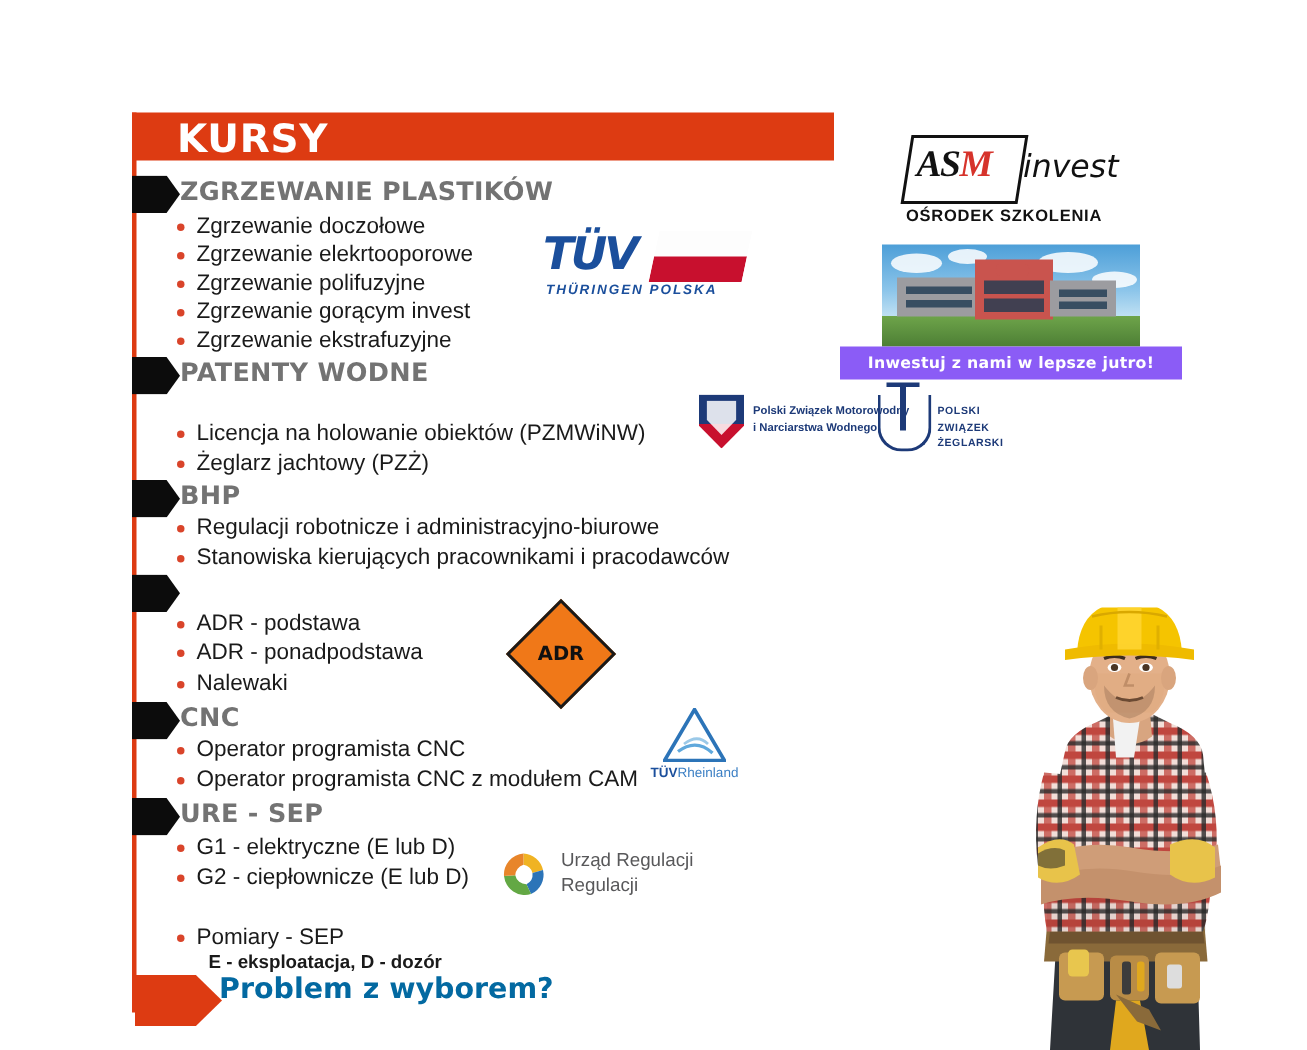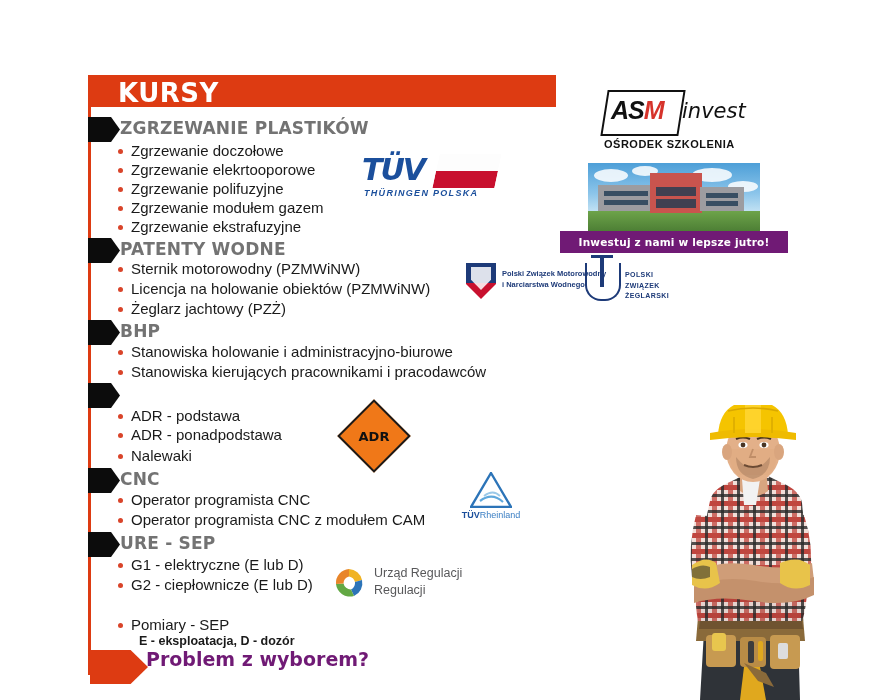--- a/index.html
+++ b/index.html
@@ -60,21 +60,21 @@
   }
 
   
   .cta-arrow{
     position:absolute;left:90px;top:650px;width:58px;height:34px;
     background:#DD3B12;
     clip-path:polygon(0 0, 70% 0, 100% 50%, 70% 100%, 0 100%);
   }
   .cta-l1{
     position:absolute;left:146px;top:648px;
-    font-size:19px;font-weight:bold;color:#701a75;
+    font-size:19px;font-weight:bold;color:#0369a1;
     font-family:"DejaVu Sans", sans-serif;
   }
   .cta-l2{
     position:absolute;left:146px;top:670px;
     font-size:18px;font-weight:bold;color:#111;
     font-family:"DejaVu Sans", sans-serif;white-space:nowrap;
   }
   .cta-l2 .hl{color:#E0401A;}
 
   
@@ -136,21 +136,21 @@
     background:#F07818;border:2px solid #1a1a1a;
     transform:rotate(45deg);
   }
   .adr span{
     position:absolute;inset:0;display:flex;align-items:center;justify-content:center;
     transform:rotate(-45deg);font-size:13px;font-weight:bold;color:#111;
     font-family:"DejaVu Sans", sans-serif;
   }
 
   
-  .tuvr{position:absolute;left:456px;top:472px;width:70px;height:52px;}
+  .tuvr{position:absolute;left:428px;top:472px;width:70px;height:52px;}
   .tuvr .tri{
     position:absolute;left:14px;top:0;width:42px;height:36px;
   }
   .tuvr .lbl{
     position:absolute;left:0;top:38px;width:70px;text-align:center;
     font-size:9px;color:#1B4F9C;font-weight:bold;
   }
   .tuvr .lbl i{font-style:normal;font-weight:normal;color:#3b7fc4;}
 
   
@@ -162,21 +162,21 @@
   }
 
   
   .asm-logo{position:absolute;left:604px;top:90px;width:150px;height:44px;}
   .asm-logo .box{
     position:absolute;left:0;top:0;width:74px;height:42px;
     border:2px solid #111;transform:skewX(-9deg);
   }
   .asm-logo .asm{
     position:absolute;left:7px;top:6px;font-size:25px;font-weight:bold;
-    color:#111;font-style:italic;font-family:Liberation Sans, sans-serif;
+    color:#111;font-style:italic;font-family:Liberation Serif, serif;
     letter-spacing:-1px;
   }
   .asm-logo .asm .s{color:#D6332B;}
   .asm-logo .inv{
     position:absolute;left:78px;top:9px;font-size:21px;color:#111;
     font-style:italic;font-family:"DejaVu Sans", sans-serif;
   }
   .asm-sub{
     position:absolute;left:604px;top:138px;width:175px;text-align:left;
     font-size:11px;font-weight:bold;color:#111;letter-spacing:.5px;
@@ -189,21 +189,21 @@
       linear-gradient(#4d9fd8 0%, #8cc5ea 45%, #bfe0f3 70%, #6ea44a 70%, #4d7f35 100%);
     overflow:hidden;
   }
   .bldg .cloud{position:absolute;background:#fff;border-radius:50%;opacity:.85;}
   .bldg .block{position:absolute;background:#C9544E;}
   .bldg .block2{position:absolute;background:#9c9ca0;}
   .bldg .win{position:absolute;background:#1f3b52;opacity:.8;}
 
   .banner{
     position:absolute;left:560px;top:231px;width:228px;height:22px;
-    background:#701a75;
+    background:#8b5cf6;
   }
   .banner span{
     position:absolute;inset:0;display:flex;align-items:center;justify-content:center;
     color:#fff;font-size:10.5px;font-weight:bold;letter-spacing:.2px;
     font-family:"DejaVu Sans", sans-serif;
   }
 
   
   .worker{position:absolute;left:648px;top:405px;width:215px;height:295px;}
 </style>
@@ -215,35 +215,34 @@
   <div class="left-rule"></div>
 
   <div class="header-bar"></div>
   <div class="header-title">KURSY</div>
 
   <div class="marker" style="top:117px"></div>
   <div class="sec-title" style="top:118px">ZGRZEWANIE PLASTIKÓW</div>
   <div class="bullet" style="top:142px">Zgrzewanie doczołowe</div>
   <div class="bullet" style="top:161px">Zgrzewanie elekrtooporowe</div>
   <div class="bullet" style="top:180px">Zgrzewanie polifuzyjne</div>
-  <div class="bullet" style="top:199px">Zgrzewanie modułem gazem</div>
+  <div class="bullet" style="top:199px">Zgrzewanie gorącym invest</div>
   <div class="bullet" style="top:218px">Zgrzewanie ekstrafuzyjne</div>
 
   <div class="tuv-th">
     <div class="flag">
       <div class="w"></div>
         <div class="r"></div>
     </div>
     <div class="txt">TÜV</div>
     <div class="sub">THÜRINGEN POLSKA</div>
   </div>
 
   <div class="marker" style="top:238px"></div>
   <div class="sec-title" style="top:239px">PATENTY WODNE</div>
-  <div class="bullet" style="top:260px">Sternik motorowodny (PZMWiNW)</div>
   <div class="bullet" style="top:280px">Licencja na holowanie obiektów (PZMWiNW)</div>
   <div class="bullet" style="top:300px">Żeglarz jachtowy (PZŻ)</div>
 
   <div class="pzm">
     <div class="shield"></div>
     <div class="lbl">
       <span>Polski Związek Motorowodny</span><br>
       <span>i Narciarstwa Wodnego</span>
     </div>
   </div>
@@ -252,21 +251,21 @@
     <div class="mark"></div>
     <div class="lbl">
       <span>POLSKI</span><br>
       <span>ZWIĄZEK</span><br>
       <span>ŻEGLARSKI</span>
     </div>
   </div>
 
   <div class="marker" style="top:320px"></div>
   <div class="sec-title" style="top:321px">BHP</div>
-  <div class="bullet" style="top:343px">Stanowiska holowanie i administracyjno-biurowe</div>
+  <div class="bullet" style="top:343px">Regulacji robotnicze i administracyjno-biurowe</div>
   <div class="bullet" style="top:363px">Stanowiska kierujących pracownikami i pracodawców</div>
 
   <div class="marker" style="top:383px"></div>
   <div class="bullet" style="top:407px">ADR - podstawa</div>
   <div class="bullet" style="top:426px">ADR - ponadpodstawa</div>
   <div class="bullet" style="top:447px">Nalewaki</div>
 
   <div class="adr">
     <span>ADR</span>
   </div>

